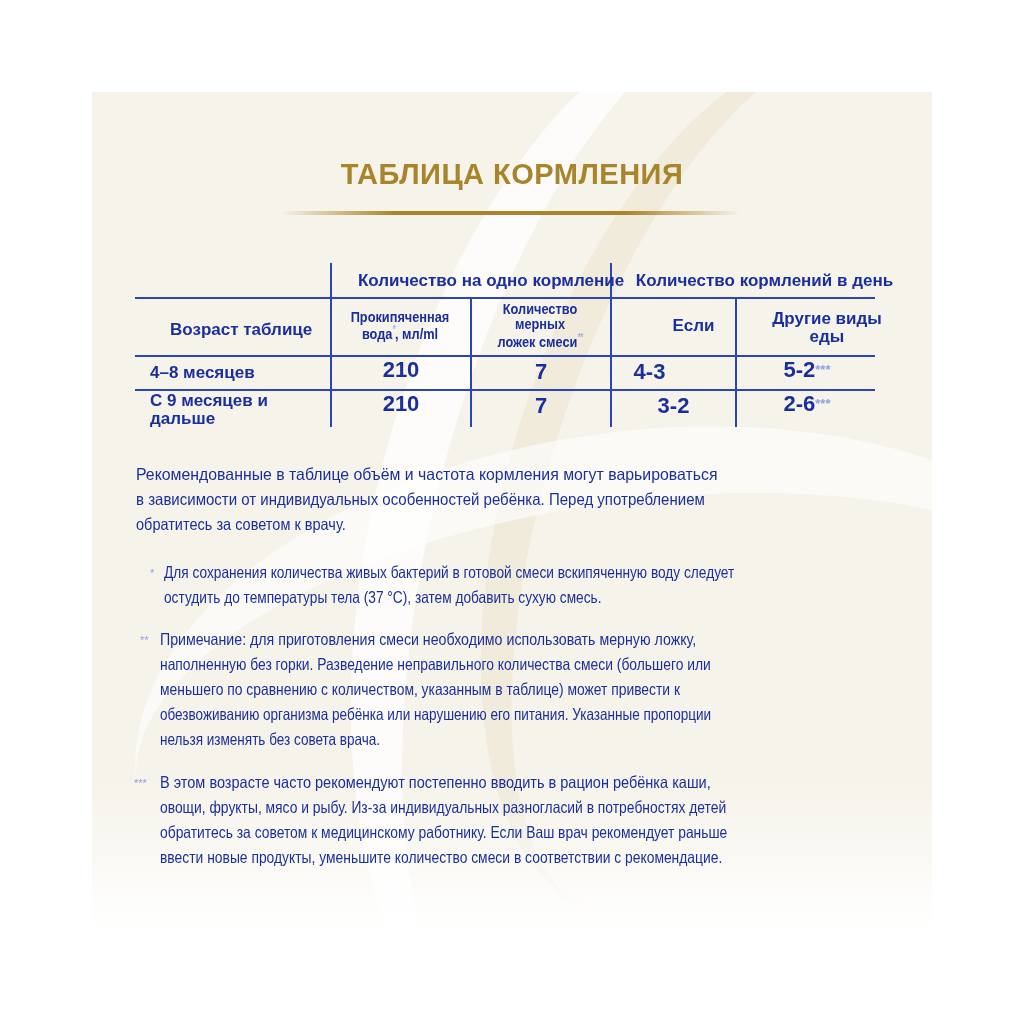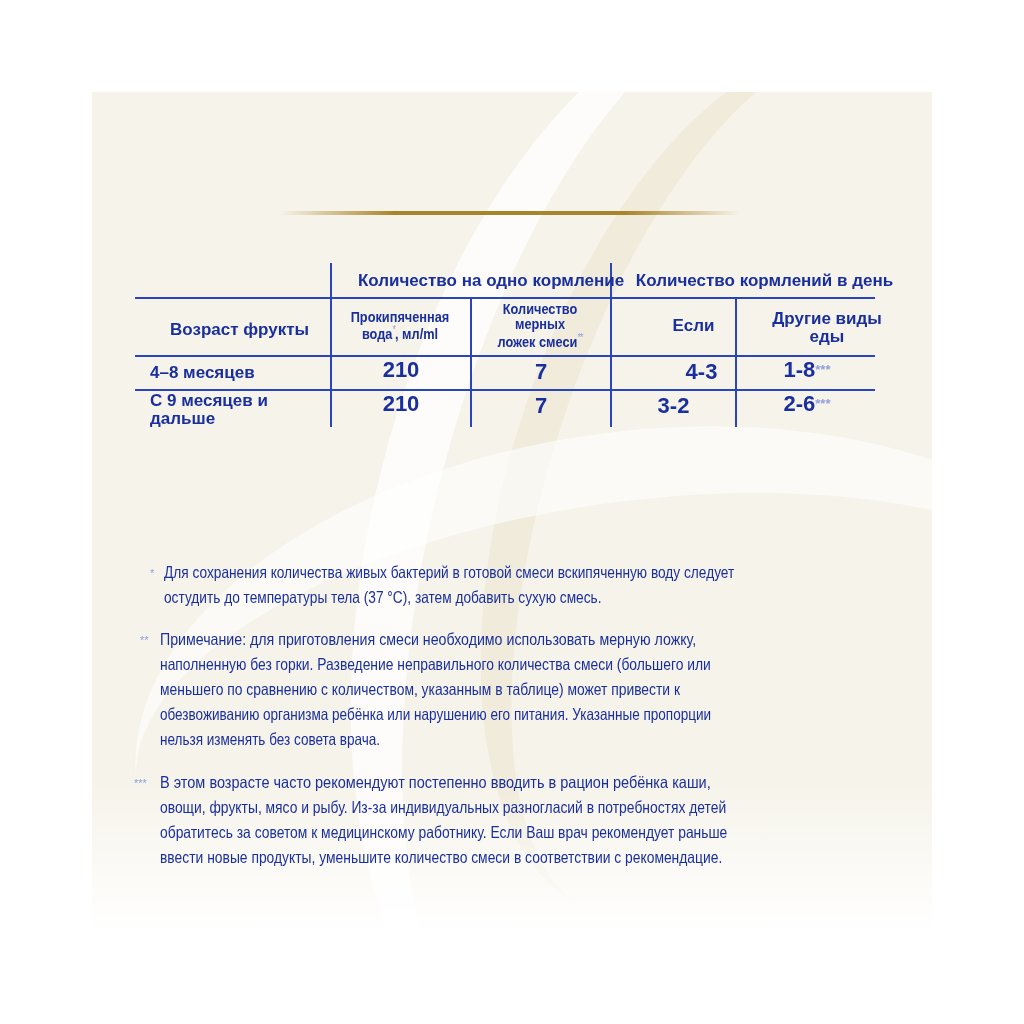--- a/index.html
+++ b/index.html
@@ -41,73 +41,79 @@
 
 <div class="panel">
   <div class="sheen1"></div>
   <div class="sheen2"></div>
   <div class="sheen3"></div>
   <div class="bg1"></div>
 </div>
 
 <div class="content">
 
+  <div class="title">ТАБЛИЦА КОРМЛЕНИЯ</div>
   <div class="title-rule"></div>
 
   <div>
 
     <div class="line" style="left:135px; top:297px; width:740px; height:2px;"></div>
     <div class="line" style="left:135px; top:355px; width:740px; height:2px;"></div>
     <div class="line" style="left:135px; top:389px; width:740px; height:2px;"></div>
     <div class="line" style="left:330px; top:263px; width:2px; height:164px;"></div>
     <div class="line" style="left:470px; top:298px; width:2px; height:129px;"></div>
     <div class="line" style="left:610px; top:263px; width:2px; height:164px;"></div>
     <div class="line" style="left:735px; top:298px; width:2px; height:129px;"></div>
 
     <div class="cell hdr" style="left:332px; top:264px; width:278px; height:33px;">Количество на одно кормление</div>
     <div class="cell hdr" style="left:612px; top:264px; width:265px; height:33px;">Количество кормлений в день</div>
 
-    <div class="cell left hdr" style="left:150px; top:310px; width:180px; height:40px;">Возраст фрукты</div>
+    <div class="cell left hdr" style="left:150px; top:310px; width:180px; height:40px;">Возраст таблице</div>
 
     <div class="cell sub" style="left:330px; top:298px; width:140px; height:56px; flex-direction:column;">
       <span>Прокипяченная</span>
       <span><span>вода</span><sup class="ast">*</sup><span>, мл/ml</span></span>
     </div>
 
     <div class="cell sub" style="left:470px; top:298px; width:140px; height:56px; flex-direction:column;">
       <span>Количество мерных</span>
       <span><span>ложек смеси</span><sup class="ast">**</sup></span>
     </div>
 
     <div class="cell hdr" style="left:612px; top:306px; width:123px; height:40px;">Если</div>
     <div class="cell hdr" style="left:737px; top:308px; width:140px; height:40px;">Другие виды еды</div>
 
     <div>
       <div class="cell left age" style="left:150px; top:357px; width:180px; height:32px;">4–8 месяцев</div>
       <div class="cell val" style="left:332px; top:354px; width:138px; height:32px;">210</div>
       <div class="cell val" style="left:472px; top:356px; width:138px; height:32px;">7</div>
-      <div class="cell val" style="left:640px; top:356px; width:123px; height:32px;">4-3</div>
+      <div class="cell val" style="left:588px; top:356px; width:123px; height:32px;">4-3</div>
       <div class="cell val" style="left:737px; top:354px; width:140px; height:32px;">
-        <span>1-8</span>
+        <span>5-2</span>
           <sup class="ast2">***</sup>
       </div>
     </div>
 
     <div>
       <div class="cell left age" style="left:150px; top:394px; width:180px; height:32px;">С 9 месяцев и дальше</div>
       <div class="cell val" style="left:332px; top:388px; width:138px; height:32px;">210</div>
       <div class="cell val" style="left:472px; top:390px; width:138px; height:32px;">7</div>
       <div class="cell val" style="left:612px; top:390px; width:123px; height:32px;">3-2</div>
       <div class="cell val" style="left:737px; top:388px; width:140px; height:32px;">
         <span>2-6</span>
           <sup class="ast2">***</sup>
       </div>
     </div>
   </div>
 
+  <div class="para" style="left:136px; top:462px; width:760px;">
+    <div style="white-space:nowrap; transform-origin:left; transform:scaleX(0.96);">Рекомендованные в таблице объём и частота кормления могут варьироваться</div>
+    <div style="white-space:nowrap; transform-origin:left; transform:scaleX(0.91);">в зависимости от индивидуальных особенностей ребёнка. Перед употреблением</div>
+    <div style="white-space:nowrap; transform-origin:left; transform:scaleX(0.88);">обратитесь за советом к врачу.</div>
+  </div>
 
   <div class="note" style="left:164px; top:560px; width:720px;">
     <span class="mark" style="left:-14px;">*</span>
     <div style="white-space:nowrap; transform-origin:left; transform:scaleX(0.83);">Для сохранения количества живых бактерий в готовой смеси вскипяченную воду следует</div>
     <div style="white-space:nowrap; transform-origin:left; transform:scaleX(0.83);">остудить до температуры тела (37 °С), затем добавить сухую смесь.</div>
   </div>
 
   <div class="note" style="left:160px; top:627px; width:730px;">
     <span class="mark" style="left:-20px;">**</span>
     <div style="white-space:nowrap; transform-origin:left; transform:scaleX(0.86);">Примечание: для приготовления смеси необходимо использовать мерную ложку,</div>

